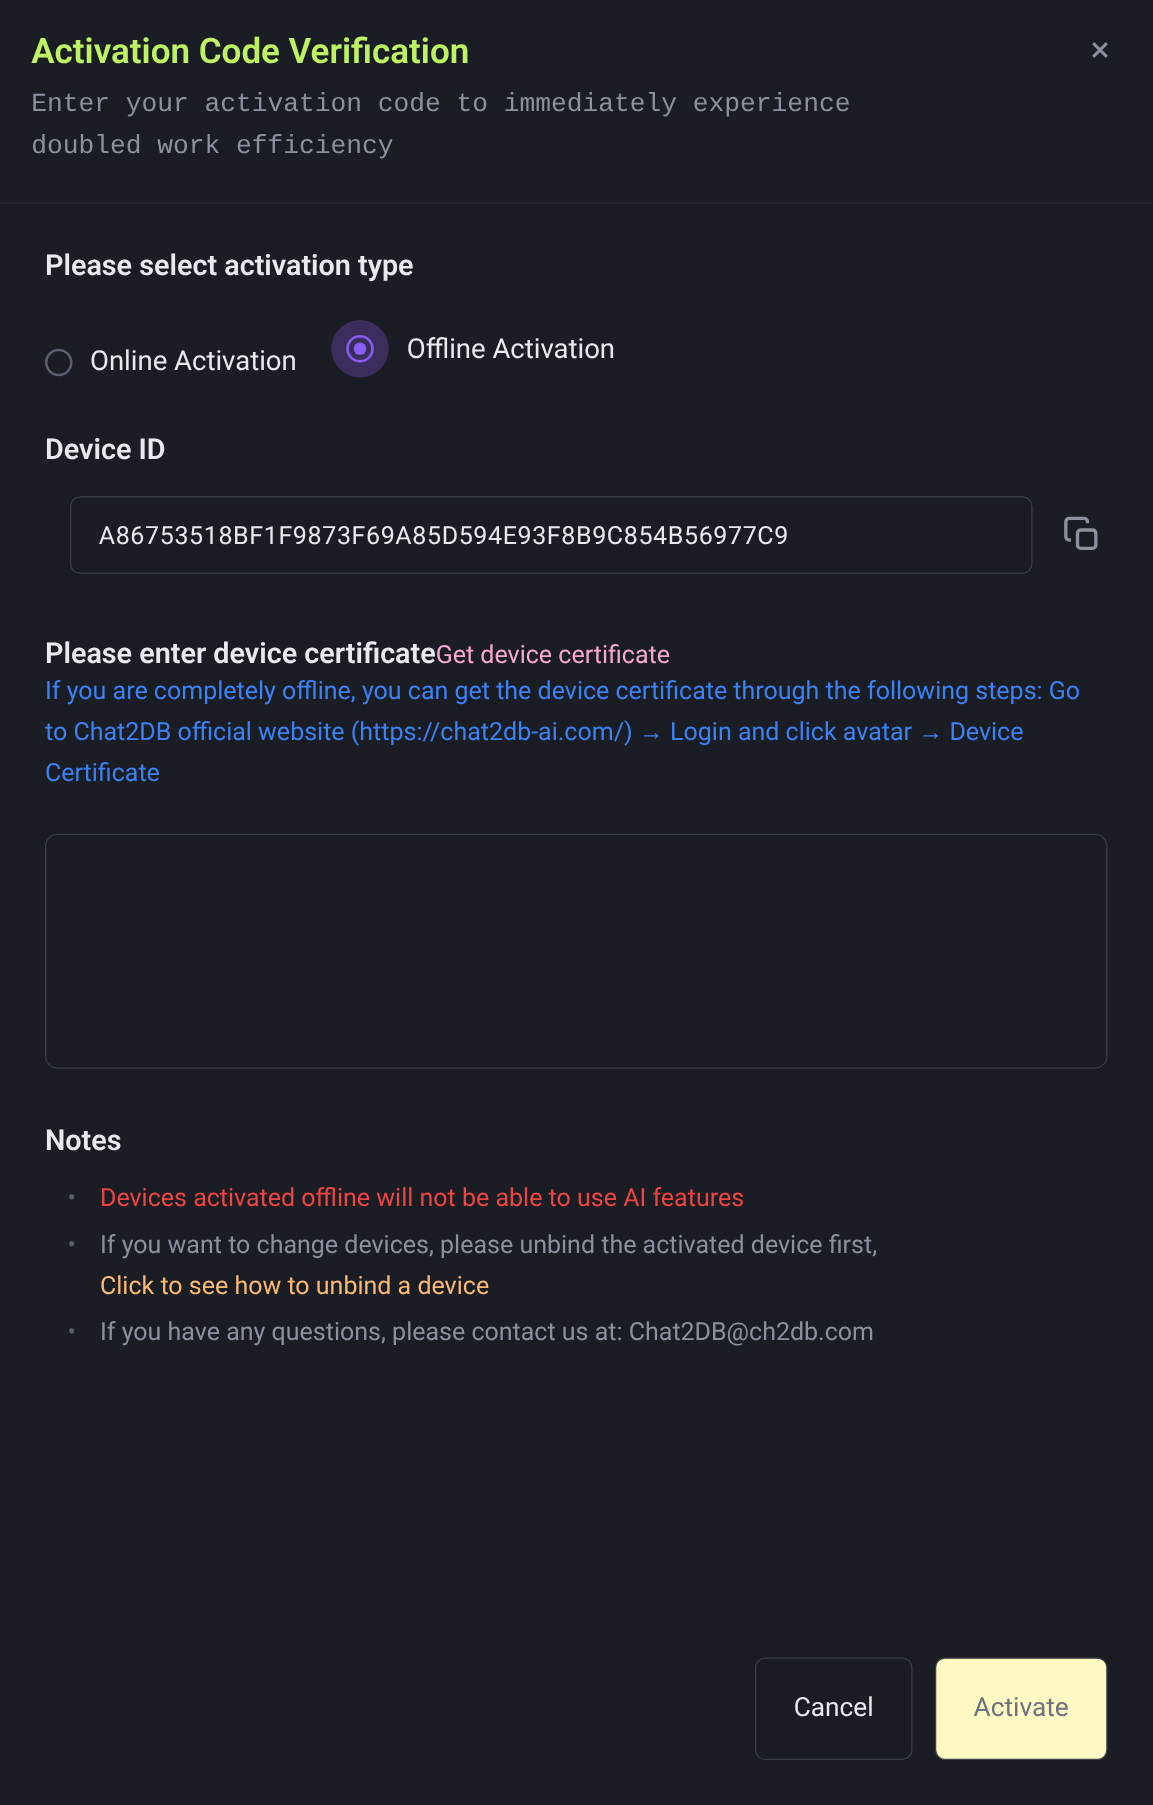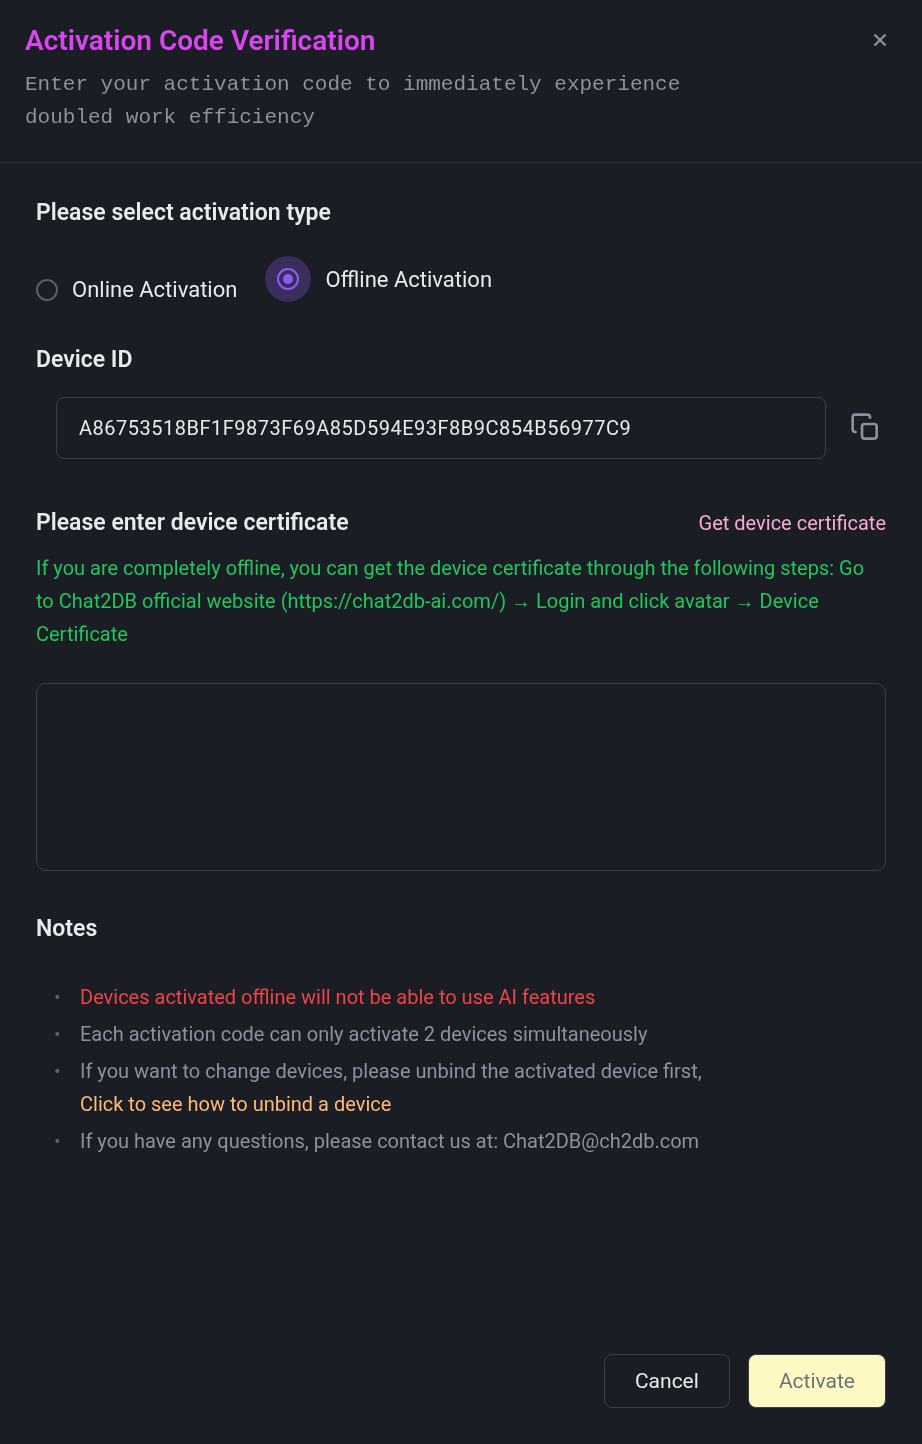--- a/index.html
+++ b/index.html
@@ -22,21 +22,21 @@
       flex-direction: column;
     }
     .header {
       padding: 24px 25px 28px 25px;
       border-bottom: 1px solid #2a2e38;
       position: relative;
     }
     .title {
       font-size: 28px;
       font-weight: 600;
-      color: #d946ef;
+      color: #bef264;
       margin-bottom: 12px;
     }
     .subtitle {
       font-size: 21px;
       color: #8b919e;
       line-height: 1.55;
       max-width: 700px;
       font-family: Liberation Mono, monospace;
     }
     .close-btn {
@@ -148,58 +148,57 @@
       align-items: center;
       justify-content: center;
       color: #8b919e;
     }
     .copy-btn svg {
       width: 32px;
       height: 32px;
     }
     .cert-header {
       display: flex;
-      justify-content: space-between;
-      align-items: center;
-      margin-bottom: 16px;
+      align-items: center;
+      margin-bottom: 0;
     }
     .cert-label {
       font-size: 23px;
       font-weight: 600;
       color: #e8eaed;
     }
     .cert-link {
       font-size: 20px;
       color: #f9a8d4;
       cursor: pointer;
     }
     .cert-help {
       font-size: 20px;
-      color: #22c55e;
+      color: #3b82f6;
       line-height: 1.65;
       margin-bottom: 32px;
     }
     .cert-textarea {
       width: 100%;
       height: 188px;
       background: transparent;
       border: 1px solid #3a3f4a;
       border-radius: 10px;
       padding: 16px;
       font-size: 19px;
       color: #e8eaed;
       font-family: inherit;
       resize: none;
       margin-bottom: 44px;
     }
     .notes-label {
       font-size: 23px;
       font-weight: 600;
       color: #e8eaed;
-      margin-bottom: 39px;
+      margin-bottom: 16px;
     }
     .notes-list {
       list-style: none;
       padding-left: 18px;
     }
     .notes-list li {
       position: relative;
       padding-left: 26px;
       font-size: 20px;
       line-height: 1.65;
@@ -221,21 +220,21 @@
       cursor: pointer;
     }
     .footer {
       padding: 0 36px 36px 36px;
       display: flex;
       justify-content: flex-end;
       gap: 18px;
       margin-top: auto;
     }
     .btn {
-      padding: 14px 30px;
+      padding: 28px 30px;
       border-radius: 8px;
       font-size: 21px;
       cursor: pointer;
       border: 1px solid #3a3f4a;
       background: transparent;
       color: #e8eaed;
       font-family: inherit;
       text-align: right;
     }
     .btn-secondary {
@@ -293,23 +292,20 @@
     </div>
     <div class="cert-help">If you are completely offline, you can get the device certificate through the following steps: Go to Chat2DB official website (https://chat2db-ai.com/) → Login and click avatar → Device Certificate</div>
     <textarea class="cert-textarea" style=""></textarea>
 
     <div class="notes-label">Notes</div>
     <ul class="notes-list">
       <li>
         <span class="note-warning">Devices activated offline will not be able to use AI features</span>
       </li>
       <li>
-        <span>Each activation code can only activate 2 devices simultaneously</span>
-      </li>
-      <li>
         <span>If you want to change devices, please unbind the activated device first,</span><br>
         <span class="note-link">Click to see how to unbind a device</span>
       </li>
       <li>
         <span>If you have any questions, please contact us at: Chat2DB@ch2db.com</span>
       </li>
     </ul>
   </div>
 
   <div class="footer">

